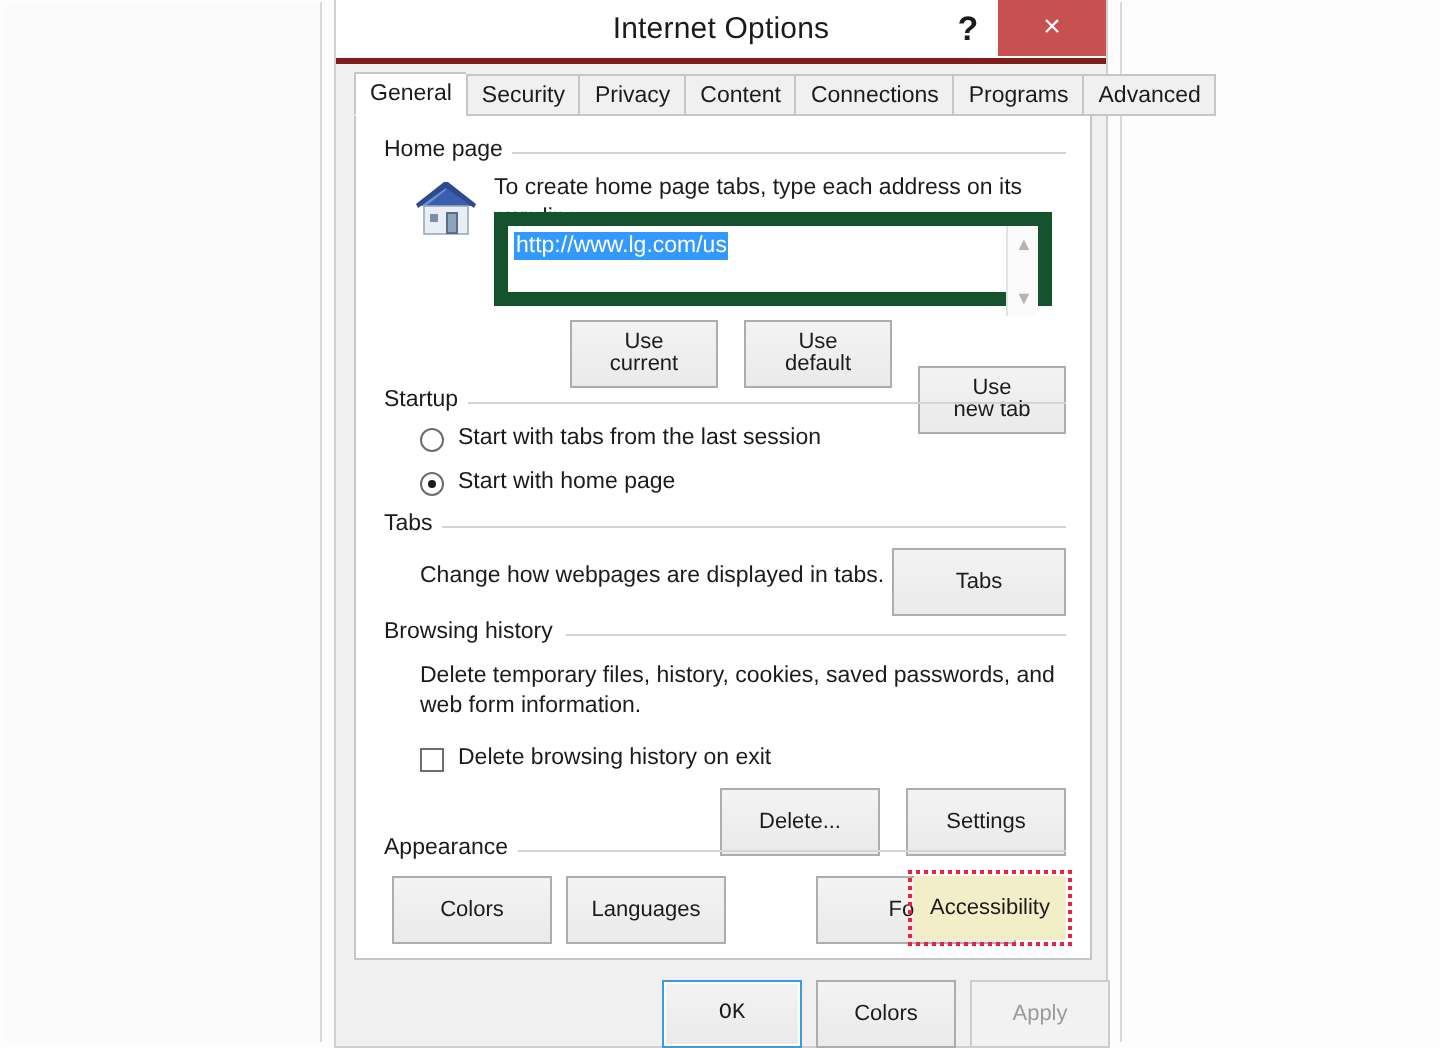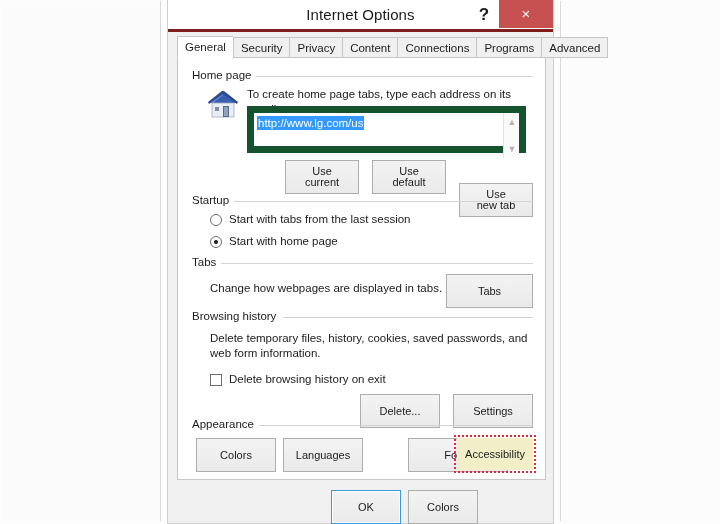--- a/index.html
+++ b/index.html
@@ -344,17 +344,18 @@
 
       <div class="btn" style="position:absolute; left:4px;   top:20px; width:80px; height:22px;">Colors</div>
       <div class="btn" style="position:absolute; left:91px;  top:20px; width:80px; height:22px;">Languages</div>
       <div class="btn" style="position:absolute; left:188px; top:20px; width:100px; height:22px;margin-left:28px;">Fonts</div>
       <div class="btn highlight" style="position:absolute; left:265px; top:20px; width:76px; height:22px;">Accessibility</div>
     </div>
 
   </div>
 
   <div id="bottombar">
-    <div class="btn default" style="position:absolute; left:163px; top:11px; width:70px; height:23px;">OK</div>
+    <div class="btn default" style="position:absolute; left:163px; top:11px; width:70px; height:23px;font-family:Liberation Mono, monospace;">OK</div>
     <div class="btn" style="position:absolute; left:240px; top:11px; width:70px; height:23px;">Colors</div>
+    <div class="btn disabled" style="position:absolute; left:317px; top:11px; width:70px; height:23px;">Apply</div>
   </div>
 
 </div>
 
 </body></html>

